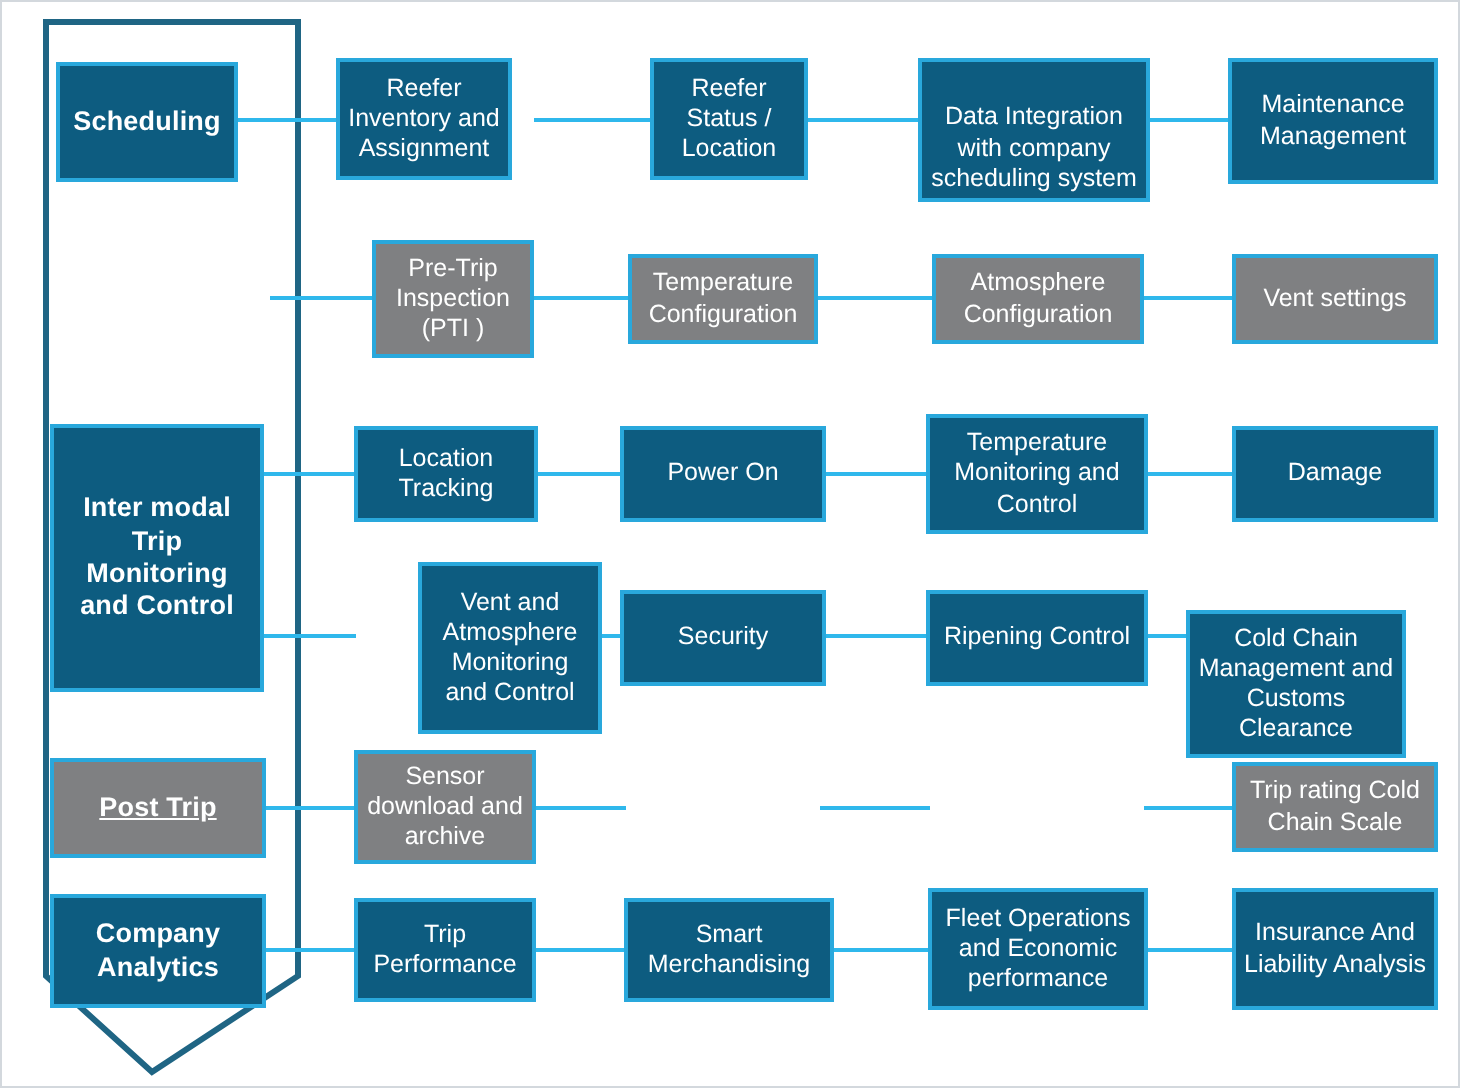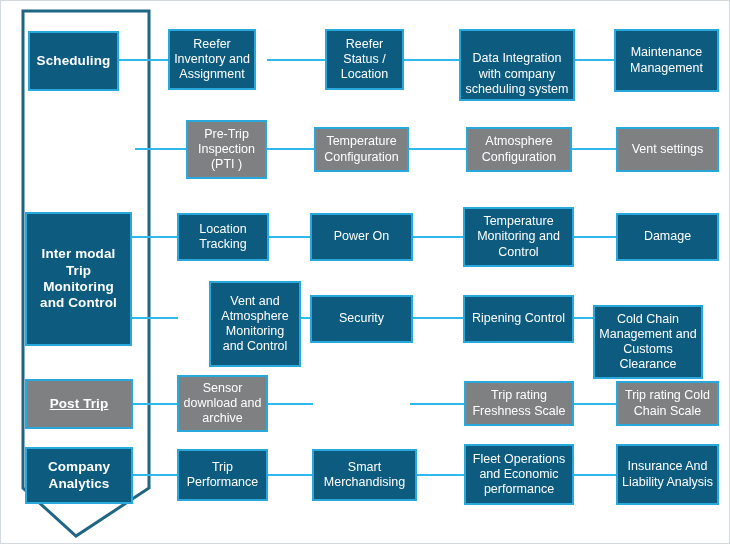--- a/index.html
+++ b/index.html
@@ -154,23 +154,20 @@
   <div class="node blue step" style="left:592px; top:280px; width:110px; height:74px;margin-top:24px;">
     <span class="lbl">Cold Chain Management and Customs Clearance</span>
   </div>
 
   <div class="node grey stage" style="left:24px; top:378px; width:108px; height:50px;text-decoration:underline;">
     <span class="lbl">Post Trip</span>
   </div>
   <div class="node grey step" style="left:176px; top:374px; width:91px; height:57px;">
     <span class="lbl">Sensor download and archive</span>
   </div>
-  <div class="node grey step" style="left:463px; top:380px; width:110px; height:45px;">
-    <span class="lbl">Trip rating Freshness Scale</span>
-  </div>
   <div class="node grey step" style="left:615px; top:380px; width:103px; height:45px;">
     <span class="lbl">Trip rating Cold Chain Scale</span>
   </div>
 
   <div class="node blue stage" style="left:24px; top:446px; width:108px; height:57px;">
     <span class="lbl">Company Analytics</span>
   </div>
   <div class="node blue step" style="left:176px; top:448px; width:91px; height:52px;">
     <span class="lbl">Trip Performance</span>
   </div>

